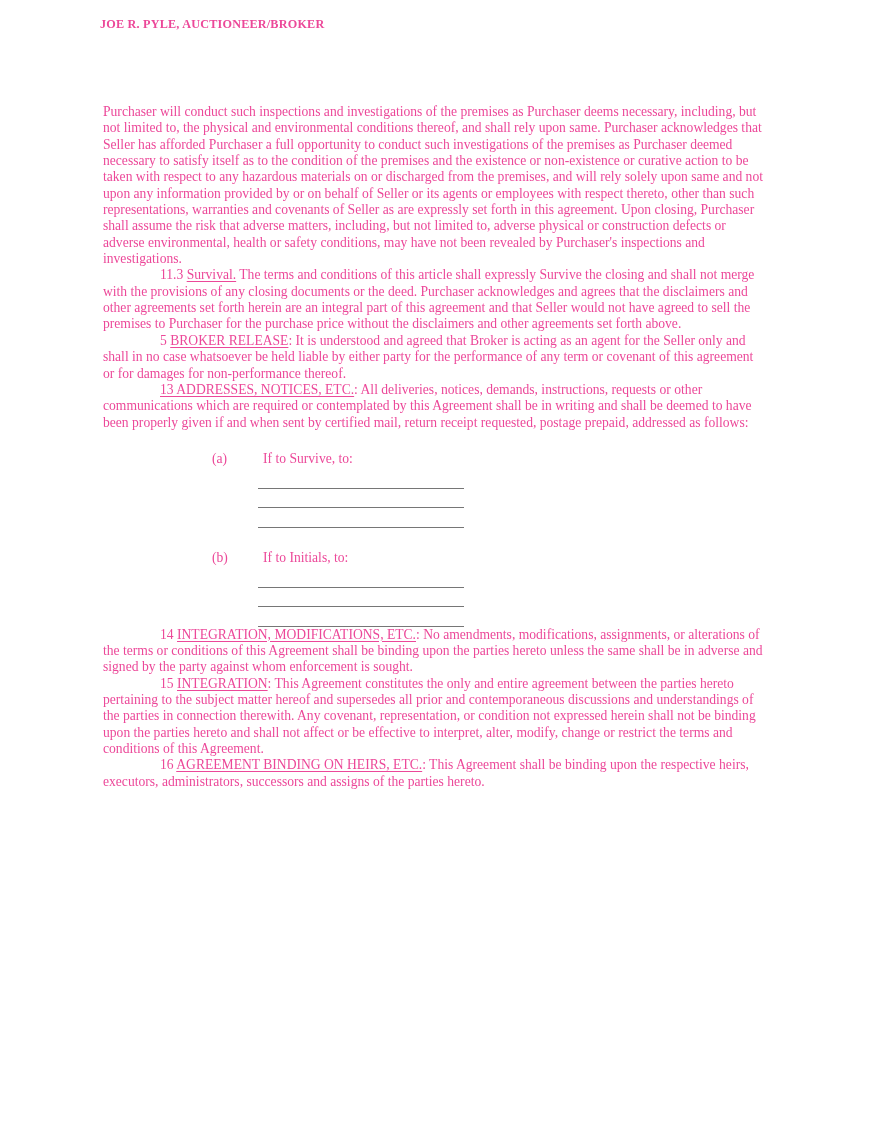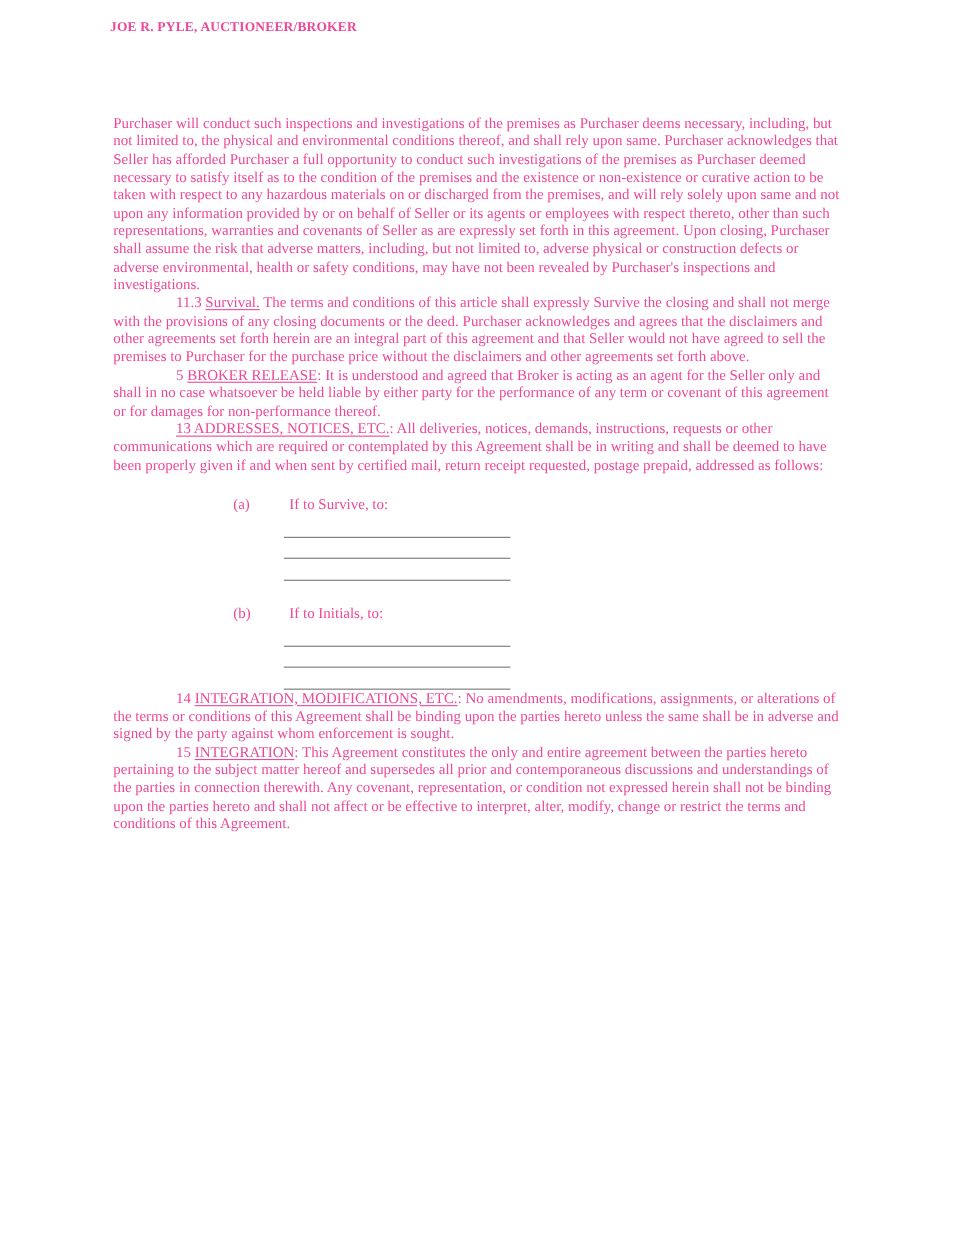--- a/index.html
+++ b/index.html
@@ -127,20 +127,21 @@
       </div>
       <div class="blank-line first"></div>
       <div class="blank-line"></div>
       <div class="blank-line"></div>
     </div>
 
     <p class="sec-indent mt-amendments"><span>14 </span><span class="u">INTEGRATION, MODIFICATIONS, ETC.</span><span>: No amendments, modifications, assignments, or alterations of the terms or conditions of this Agreement shall be binding upon the parties hereto unless the same shall be in adverse and signed by the party against whom enforcement is sought.</span></p>
 
     <p class="sec-indent mt-integration"><span>15 </span><span class="u">INTEGRATION</span><span>: This Agreement constitutes the only and entire agreement between the parties hereto pertaining to the subject matter hereof and supersedes all prior and contemporaneous discussions and understandings of the parties in connection therewith. Any covenant, representation, or condition not expressed herein shall not be binding upon the parties hereto and shall not affect or be effective to interpret, alter, modify, change or restrict the terms and conditions of this Agreement.</span></p>
 
+    <p class="sec-indent mt-binding"><span>16 </span><span class="u">AGREEMENT BINDING ON HEIRS, ETC.</span><span>: This Agreement shall be binding upon the respective heirs, executors, administrators, successors and assigns of the parties hereto.</span></p>
 
   </div>
 
   <div class="footer-item footer-seller"><span>Seller Initials</span><span class="initials-blank"></span></div>
 
   <div class="footer-item footer-purchaser"><span>Purchaser Initials</span><span class="initials-blank"></span></div>
 
 </div>
 
 </body></html>

